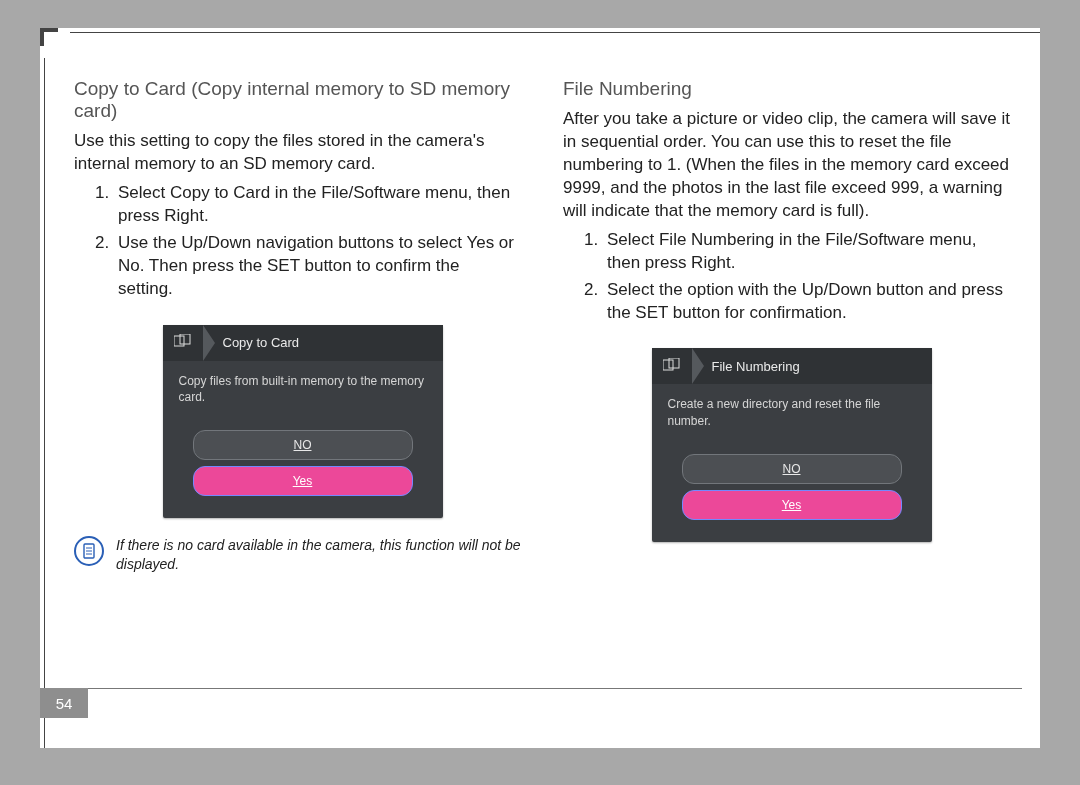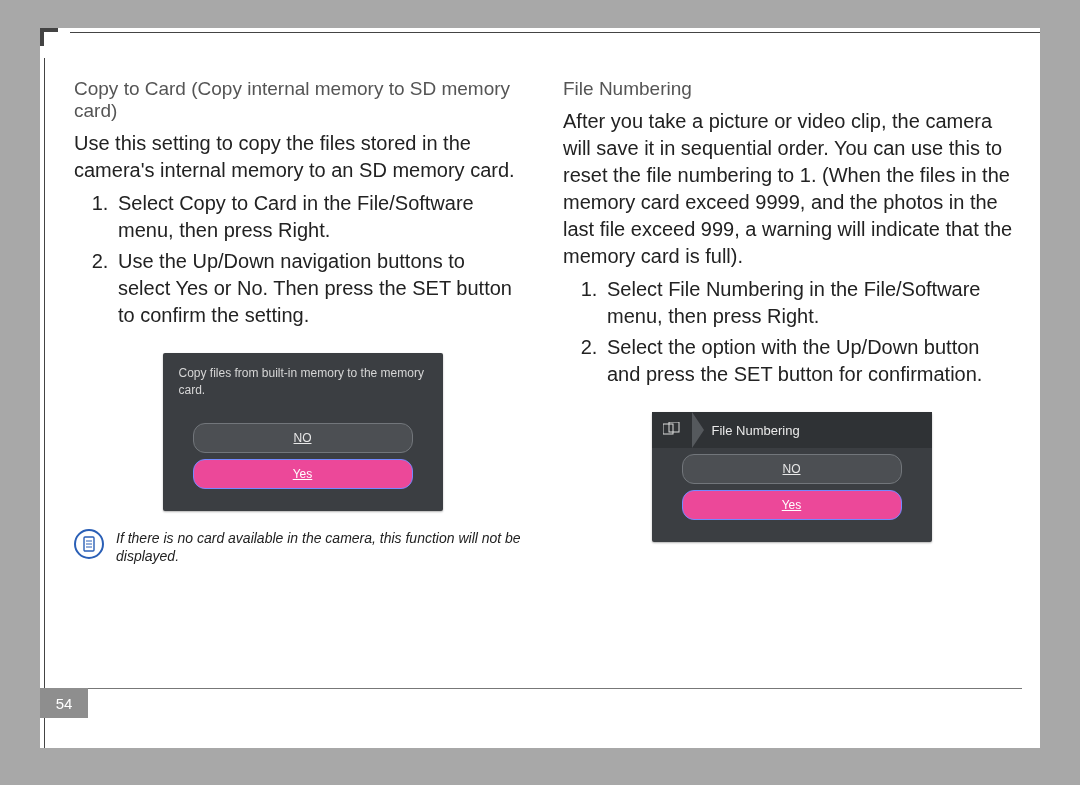--- a/index.html
+++ b/index.html
@@ -36,21 +36,21 @@
   display:flex;gap:32px;
 }
 .col{flex:1;min-width:0}
 h2{
   font-size:19px;
   font-weight:400;
   margin:0 0 8px 0;
   color:#555;
 }
 .body{
-  font-size:20px;
+  font-size:17px;
   line-height:1.35;
   color:#222;
 }
 ol{margin:6px 0 0 0;padding-left:24px}
 ol li{margin:4px 16px;padding-left:4px}
 .camscreen{
   margin:24px auto 16px auto;
   width:280px;
   background:#3b3e42;
   border-radius:2px;
@@ -134,20 +134,30 @@
       <h2>Copy to Card (Copy internal memory to SD memory card)</h2>
       <div class="body">
         <div>Use this setting to copy the files stored in the camera's internal memory to an SD memory card.</div>
         <ol>
           <li>Select Copy to Card in the File/Software menu, then press Right.</li>
           <li>Use the Up/Down navigation buttons to select Yes or No. Then press the SET button to confirm the setting.</li>
         </ol>
       </div>
 
       <div class="camscreen">
+        <div class="camheader">
+          <div class="ico">
+            <svg width="18" height="14" viewBox="0 0 18 14">
+                <rect x="0" y="2" width="10" height="10" fill="none" stroke="#ddd"></rect>
+                <rect x="6" y="0" width="10" height="10" fill="none" stroke="#ddd"></rect>
+              </svg>
+          </div>
+          <div class="chev"></div>
+          <div class="title">Copy to Card</div>
+        </div>
         <div class="camdesc">Copy files from built-in memory to the memory card.</div>
         <div class="camopt">NO</div>
         <div class="camopt sel">Yes</div>
       </div>
 
       <div class="note">
         <div class="note-ico">
           <svg width="14" height="16" viewBox="0 0 14 16">
               <rect x="2" y="1" width="10" height="14" rx="1" fill="none" stroke="#2a5fb6" stroke-width="1.4"></rect>
               <line x1="4" y1="5" x2="10" y2="5" stroke="#2a5fb6"></line>
@@ -173,20 +183,21 @@
         <div class="camheader">
           <div class="ico">
             <svg width="18" height="14" viewBox="0 0 18 14">
                 <rect x="0" y="2" width="10" height="10" fill="none" stroke="#ddd"></rect>
                 <rect x="6" y="0" width="10" height="10" fill="none" stroke="#ddd"></rect>
               </svg>
           </div>
           <div class="chev"></div>
           <div class="title">File Numbering</div>
         </div>
+        <div class="camdesc">Create a new directory and reset the file number.</div>
         <div class="camopt">NO</div>
         <div class="camopt sel">Yes</div>
       </div>
     </div>
   </div>
 
   <div class="pagenum-bar">
     <div class="pagenum">54</div>
     <div class="pagerule"></div>
   </div>

